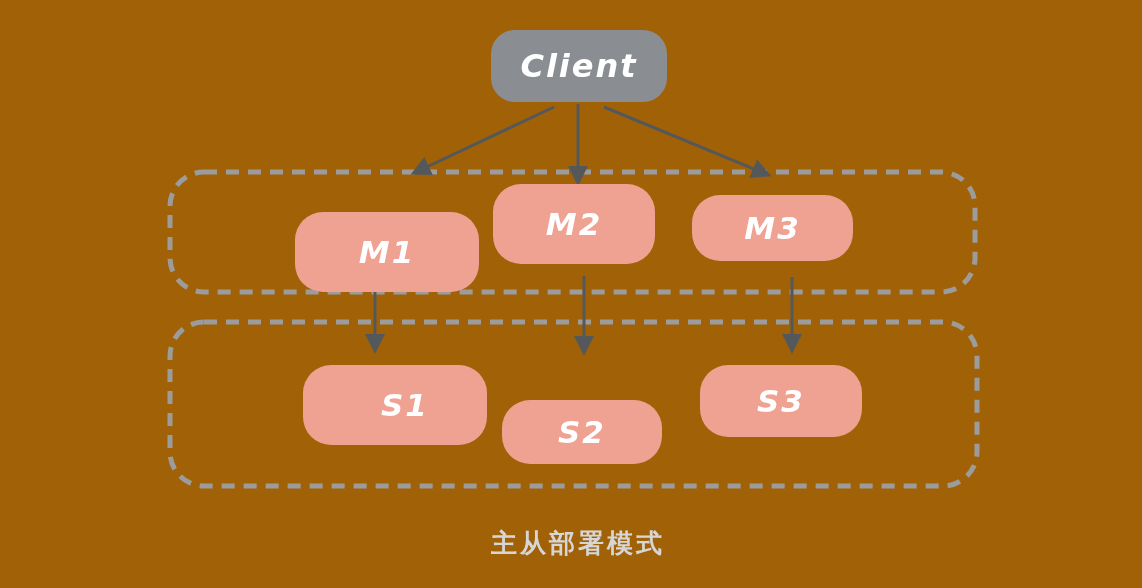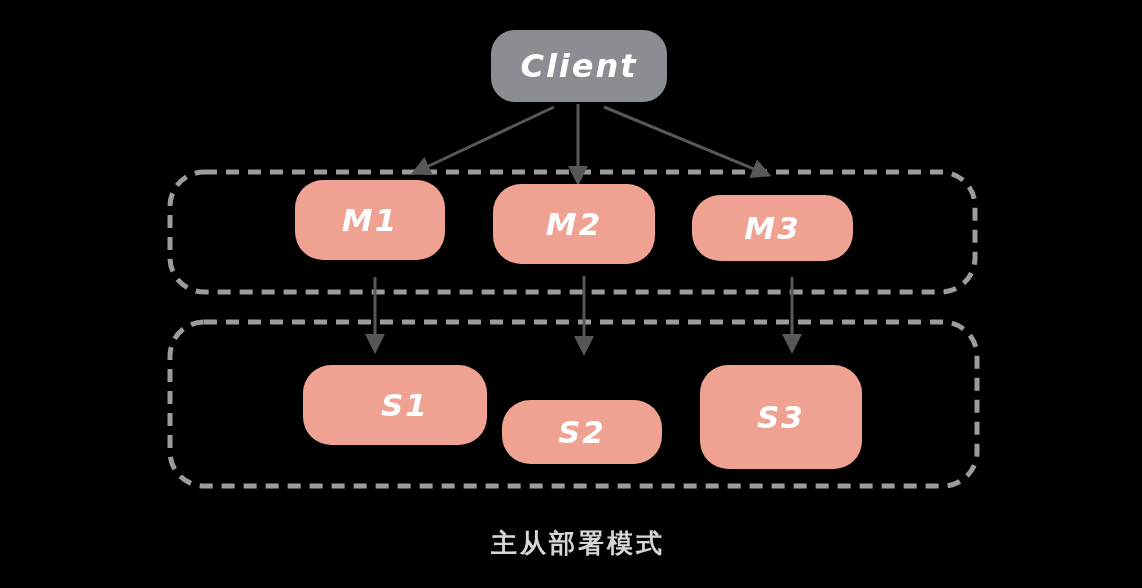--- a/index.html
+++ b/index.html
@@ -5,21 +5,21 @@
   html, body { margin: 0; padding: 0; }
   body {
     width: 1142px; height: 588px;
     background: #ffffff;
     font-family: "DejaVu Sans", "Liberation Sans", sans-serif;
     overflow: hidden;
   }
   .canvas {
     position: relative;
     width: 1142px; height: 588px;
-    background: #000000;
+    background: #a16207;
   }
   .wires {
     position: absolute; left: 0; top: 0;
     width: 1142px; height: 588px;
     pointer-events: none;
   }
   .node {
     position: absolute;
     display: flex; align-items: center; justify-content: center;
     color: #ffffff;
@@ -31,26 +31,26 @@
     left: 491px; top: 30px; width: 176px; height: 72px;
     background: #8a8e93;
     border-radius: 24px;
     font-size: 32px;
   }
   .group-node {
     background: #efa192;
     border-radius: 28px;
     font-size: 31px;
   }
-  .m1 { left: 295px; top: 180px; width: 150px; height: 80px; }
+  .m1 { left: 295px; top: 212px; width: 184px; height: 80px; }
   .m2 { left: 493px; top: 184px; width: 162px; height: 80px; justify-content: center; }
   .m3 { left: 692px; top: 195px; width: 161px; height: 66px; }
   .s1 { left: 303px; top: 365px; width: 164px; height: 80px; padding-left: 20px; }
   .s2 { left: 502px; top: 364px; width: 160px; height: 64px; margin-top: 36px; }
-  .s3 { left: 700px; top: 365px; width: 162px; height: 104px; }
+  .s3 { left: 700px; top: 365px; width: 162px; height: 72px; }
   .caption {
     position: absolute;
     left: 14px; right: 0; top: 526px;
     text-align: center;
     color: #d6d6d6;
     font-size: 26px;
     letter-spacing: 3px;
     font-weight: bold;
   }
 </style>

